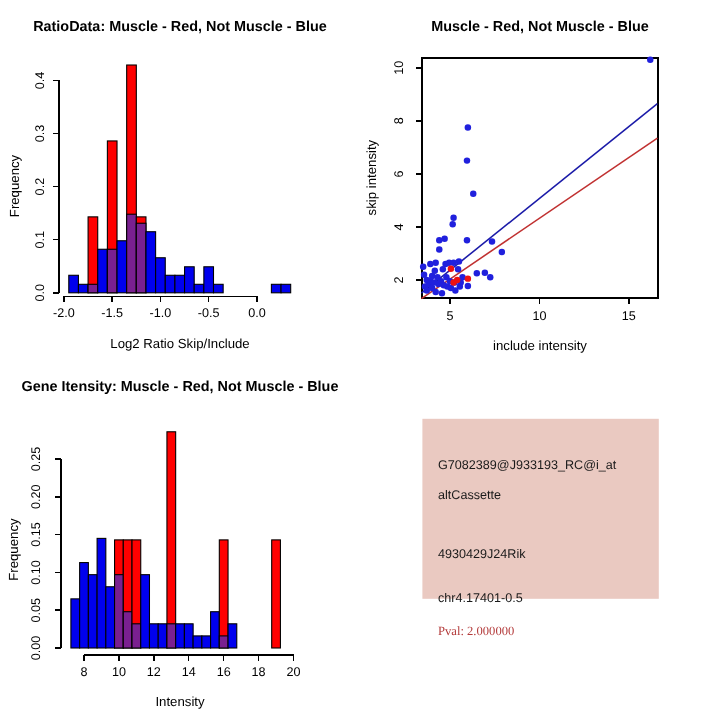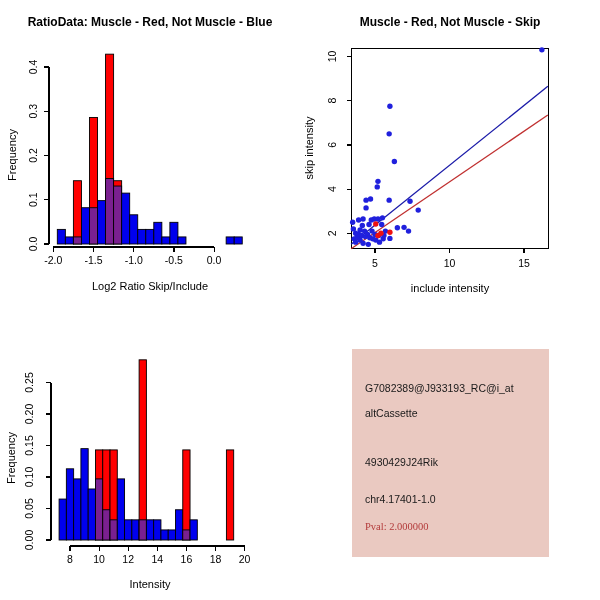--- a/index.html
+++ b/index.html
@@ -7,21 +7,21 @@
   .canvas{position:absolute;left:0;top:0;width:600px;height:600px;background:#ffffff;}
   .panel{position:absolute;width:300px;height:300px;}
   #panel-tl{left:0;top:0;}
   #panel-tr{left:300px;top:0;}
   #panel-bl{left:0;top:300px;}
   #panel-br{left:300px;top:300px;}
   .ptitle{position:absolute;top:15px;left:0;right:0;text-align:center;
           font-size:12px;font-weight:bold;color:#000;letter-spacing:0px;white-space:nowrap;}
   .plot-svg{position:absolute;left:0;top:0;width:300px;height:300px;}
   svg text{font-family:"Liberation Sans","DejaVu Sans",sans-serif;fill:#000;}
-  .info-box{position:absolute;left:52px;top:49px;width:197px;height:208px;}
+  .info-box{position:absolute;left:52px;top:49px;width:197px;height:150px;}
   .info-line{position:absolute;left:13px;font-size:10.5px;white-space:nowrap;}
 </style>
 </head>
 <body>
 
 <div class="canvas">
 
   <div class="panel" id="panel-tl">
     <svg class="plot-svg" id="svg-ratio" viewBox="0 0 300 300">
         <line x1="53.3" x2="214.10000000000002" y1="247" y2="247" stroke="#000" stroke-width="1.2" shape-rendering="crispEdges"></line>
@@ -147,21 +147,21 @@
         <circle cx="104.055" cy="227.333" r="2.7" fill="#2020DD"></circle>
         <circle cx="108.525" cy="231.09" r="2.7" fill="#2020DD"></circle>
         <circle cx="110.01499999999999" cy="201.255" r="2.7" fill="#2020DD"></circle>
         <circle cx="118.21000000000001" cy="210.09500000000003" r="2.7" fill="#2020DD"></circle>
         <circle cx="241.88" cy="49.869999999999976" r="2.7" fill="#2020DD"></circle>
         <circle cx="75.74499999999999" cy="224.018" r="2.7" fill="#EE1111"></circle>
         <circle cx="77.98" cy="235.51000000000002" r="2.7" fill="#EE1111"></circle>
         <circle cx="80.96000000000001" cy="233.3" r="2.7" fill="#EE1111"></circle>
         <circle cx="89.9" cy="232.19500000000002" r="2.7" fill="#EE1111"></circle>
       </svg>
-    <div class="ptitle">Muscle - Red, Not Muscle - Skip</div>
+    <div class="ptitle">Muscle - Red, Not Muscle - Blue</div>
   </div>
 
   <div class="panel" id="panel-bl">
     <svg class="plot-svg" id="svg-gene" viewBox="0 0 300 300">
         <line x1="70" x2="244.60000000000002" y1="246" y2="246" stroke="#000" stroke-width="1.2" shape-rendering="crispEdges"></line>
         <line x1="70" x2="70" y1="246" y2="251" stroke="#000" stroke-width="1.2" shape-rendering="crispEdges"></line>
         <text x="70" y="263" font-size="10.5" text-anchor="middle">8</text>
         <line x1="99.1" x2="99.1" y1="246" y2="251" stroke="#000" stroke-width="1.2" shape-rendering="crispEdges"></line>
         <text x="99.1" y="263" font-size="10.5" text-anchor="middle">10</text>
         <line x1="128.2" x2="128.2" y1="246" y2="251" stroke="#000" stroke-width="1.2" shape-rendering="crispEdges"></line>
@@ -208,25 +208,26 @@
         <rect x="146.3875" y="219.84" width="7.275" height="20.159999999999997" fill="#0000EE" stroke="#000" stroke-width="0.9"></rect>
         <rect x="153.66250000000002" y="219.84" width="7.275" height="20.159999999999997" fill="#0000EE" stroke="#000" stroke-width="0.9"></rect>
         <rect x="160.9375" y="229.92" width="7.275" height="10.080000000000013" fill="#0000EE" stroke="#000" stroke-width="0.9"></rect>
         <rect x="168.2125" y="229.92" width="7.275" height="10.080000000000013" fill="#0000EE" stroke="#000" stroke-width="0.9"></rect>
         <rect x="175.4875" y="209.76" width="7.275" height="30.24000000000001" fill="#0000EE" stroke="#000" stroke-width="0.9"></rect>
         <rect x="182.7625" y="149.91000000000003" width="7.275" height="90.08999999999997" fill="#FF0000" stroke="#000" stroke-width="0.9"></rect>
         <rect x="182.7625" y="229.92" width="7.275" height="10.080000000000013" fill="#7A2090" stroke="#000" stroke-width="0.9"></rect>
         <rect x="190.03750000000002" y="219.84" width="7.275" height="20.159999999999997" fill="#0000EE" stroke="#000" stroke-width="0.9"></rect>
         <rect x="226.4125" y="149.91000000000003" width="7.275" height="90.08999999999997" fill="#FF0000" stroke="#000" stroke-width="0.9"></rect>
       </svg>
+    <div class="ptitle">Gene Itensity: Muscle - Red, Not Muscle - Blue</div>
   </div>
 
   <div class="panel" id="panel-br">
     <div class="info-box" id="info-box" style="background: rgb(234, 201, 193);">
       <div class="info-line" id="info-line-0" style="top: 33px; color: rgb(26, 26, 26);">G7082389@J933193_RC@i_at</div>
       <div class="info-line" id="info-line-1" style="top: 58px; color: rgb(26, 26, 26);">altCassette</div>
       <div class="info-line" id="info-line-2" style="top: 107px; color: rgb(26, 26, 26);">4930429J24Rik</div>
-      <div class="info-line" id="info-line-3" style="top: 144px; color: rgb(26, 26, 26);">chr4.17401-1.0</div>
+      <div class="info-line" id="info-line-3" style="top: 144px; color: rgb(26, 26, 26);">chr4.17401-0.5</div>
       <div class="info-line" id="info-line-4" style="top: 172px; color: rgb(179, 58, 58); font-family: Liberation Serif, serif;">Pval: 2.000000</div>
     </div>
   </div>
 
 </div>
 
 </body></html>

